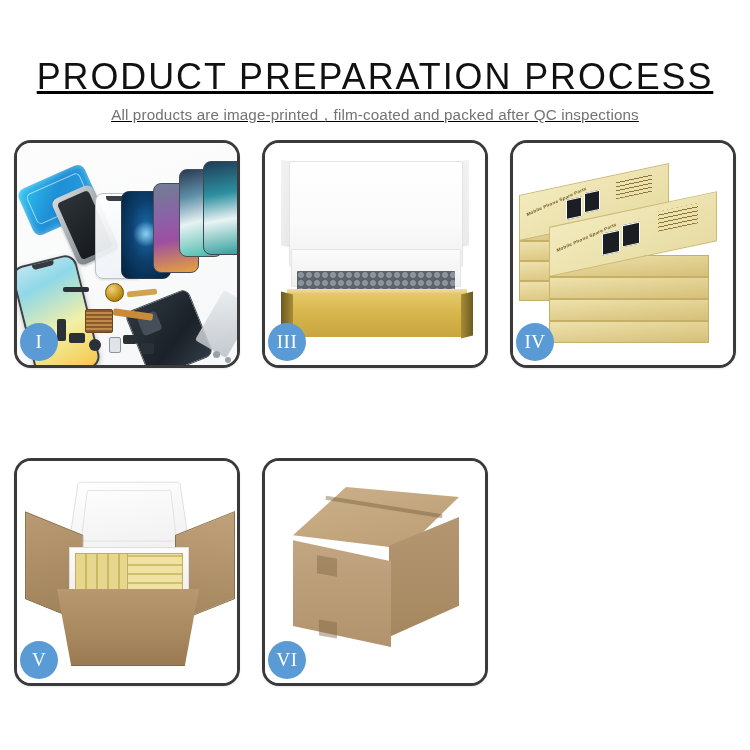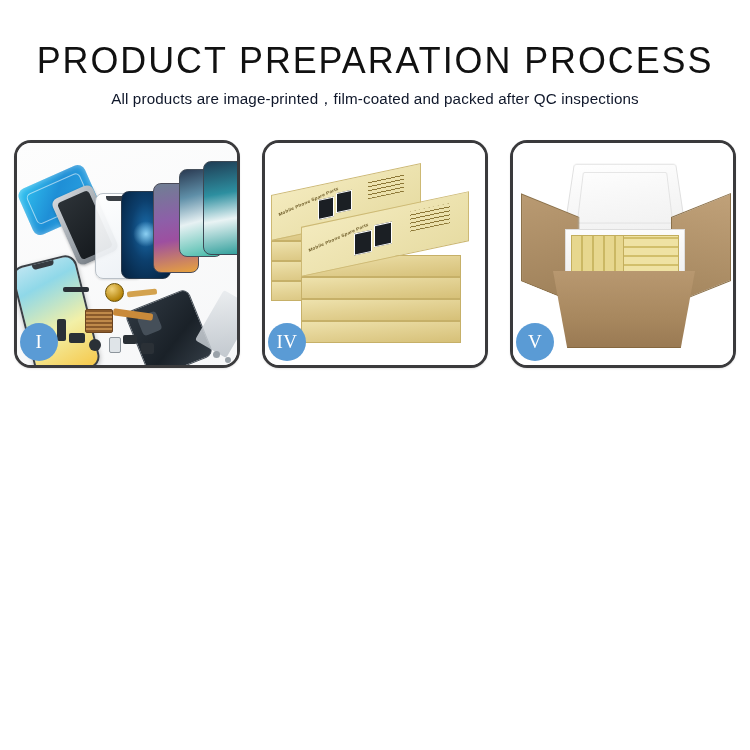--- a/index.html
+++ b/index.html
@@ -6,38 +6,38 @@
   body{
     width:750px;height:750px;
     background:#ffffff;
     font-family:"Liberation Sans","DejaVu Sans",sans-serif;
     overflow:hidden;
     position:relative;
   }
   .page{position:relative;width:750px;height:750px;}
 
   
-  .header{text-align:center;padding-top:40px;}
+  .header{text-align:center;padding-top:56px;text-decoration:underline;}
   .title{
     font-size:37px;
     line-height:42px;
     font-weight:500;
     letter-spacing:2.0px;
     color:#111111;
     font-family:"Liberation Sans","DejaVu Sans",sans-serif;
     transform:scaleX(0.97);
     white-space:nowrap;
   }
   .subtitle{
     margin-top:7px;
     font-size:15.2px;
     line-height:20px;
     font-weight:400;
     letter-spacing:0.15px;
-    color:#0f172a;
+    color:#737373;
     white-space:nowrap;
   }
 
   
   .grid{
     position:absolute;
     left:14px;top:140px;
     width:722px;
     display:grid;
     grid-template-columns:repeat(3,226px);
@@ -376,20 +376,32 @@
         <div class="ph blk b6"></div>
         <div class="ph blk b7"></div>
         <div class="ph tool"></div>
         <div class="ph screw"></div>
         <div class="ph screw2"></div>
       </div>
       <div class="badge">I</div>
     </div>
 
 
+    <div class="panel">
+      <div class="scene p3">
+        <div class="lidflapL"></div>
+        <div class="lidflapR"></div>
+        <div class="lid"></div>
+        <div class="foam"></div>
+        <div class="bubbleinner"></div>
+        <div class="boxrim"></div>
+        <div class="boxbody"></div>
+      </div>
+      <div class="badge">III</div>
+    </div>
 
     <div class="panel">
       <div class="scene p4">
         <div class="stackwrap">
 
           <div class="sbox" style="left:6px;top:138px;width:104px;height:18px;"></div>
           <div class="sbox" style="left:6px;top:118px;width:104px;height:18px;"></div>
           <div class="sbox" style="left:6px;top:98px;width:104px;height:18px;"></div>
           <div class="sbox" style="left:6px;top:78px;width:104px;height:18px;"></div>
 
@@ -422,15 +434,26 @@
         <div class="cflapL"></div>
         <div class="cflapR"></div>
         <div class="sfoam"></div>
         <div class="ybars"></div>
         <div class="ybars2"></div>
         <div class="cbody"></div>
       </div>
       <div class="badge">V</div>
     </div>
 
+    <div class="panel">
+      <div class="scene p6">
+        <div class="ctop"></div>
+        <div class="cside"></div>
+        <div class="cfront"></div>
+        <div class="cseam"></div>
+        <div class="ctab ctab1"></div>
+        <div class="ctab ctab2"></div>
+      </div>
+      <div class="badge">VI</div>
+    </div>
 
   </div>
 </div>
 
 </body></html>

